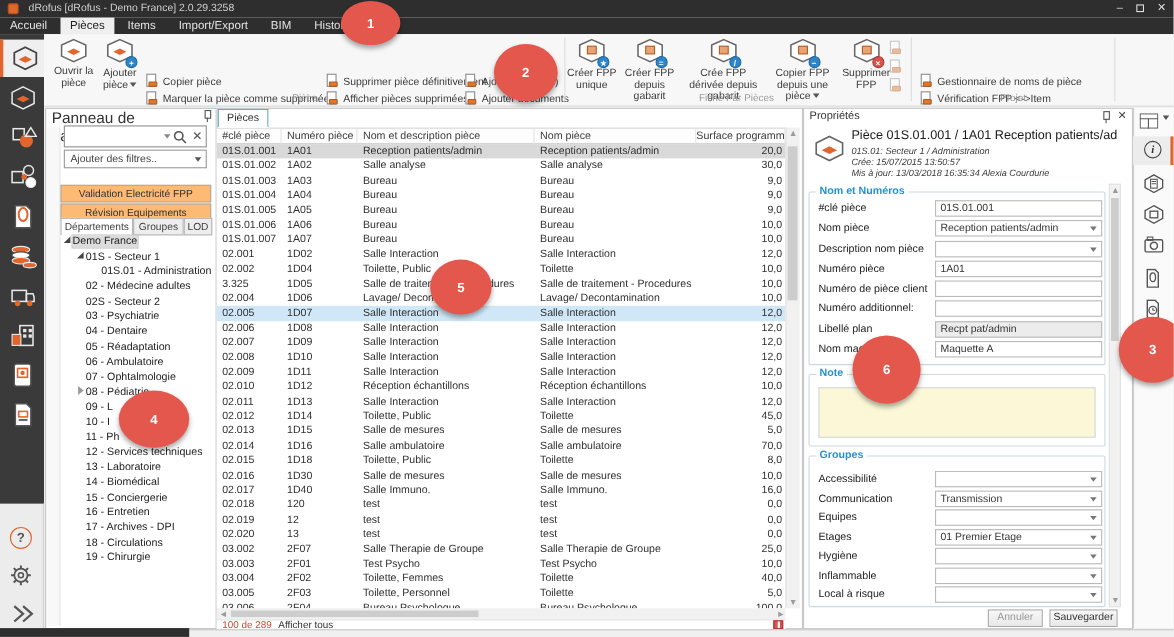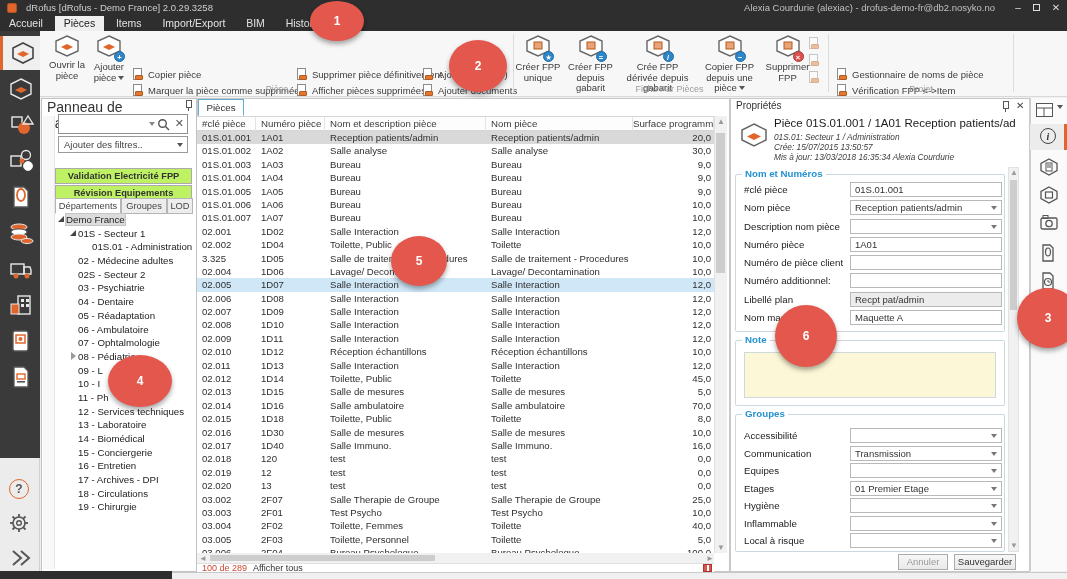--- a/index.html
+++ b/index.html
@@ -58,21 +58,21 @@
   .pin-icon { position:absolute; width:10px; height:12px; }
   .pin-icon::before { content:""; position:absolute; left:3px; top:1px; width:4px; height:6px; border:1px solid #555; background:#fff; }
   .pin-icon::after { content:""; position:absolute; left:4.5px; top:8px; width:1px; height:4px; background:#555; }
   .nav-splitter { left:43px; top:116px; width:12px; height:453px; background:#f8f8f8; border-right:1px solid #e6e6e6; }
   .searchbox { left:58px; top:114px; width:130px; height:20px; background:#fff; border:1px solid #8f8f8f; }
   .searchbox .cmb { position:absolute; right:32px; top:7px; width:0; height:0; border-left:3px solid transparent; border-right:3px solid transparent; border-top:4px solid #888; }
   .search-x { position:absolute; right:3px; top:2px; font-size:11px; color:#555; }
   .link { text-decoration:underline; color:#333; font-size:9.5px; }
   .combo-flat { left:58px; top:136px; width:130px; height:17px; border:1px solid #9a9a9a; background:#fff; line-height:15px; padding-left:5px; font-size:9.5px; color:#444; }
   .combo-flat .cmb { position:absolute; right:4px; top:6px; width:0; height:0; border-left:3px solid transparent; border-right:3px solid transparent; border-top:4px solid #555; }
-  .navbtn { left:55px; width:137px; height:16px; background:#bef264; border:1px solid #ababab; text-align:center; line-height:14px; font-size:9.3px; color:#333;font-weight:bold; }
+  .navbtn { left:55px; width:137px; height:16px; background:#fdba74; border:1px solid #ababab; text-align:center; line-height:14px; font-size:9.3px; color:#333; }
   .navtab { position:absolute; top:198px; height:16px; line-height:15px; text-align:center; font-size:9.3px; border:1px solid #b5b5b5; background:#ededed; color:#444; }
   .navtab.active { background:#fff; border-bottom:1px solid #fff; font-weight:normal; }
   .tree { left:55px; top:213px; width:138px; height:310px; overflow:hidden; }
   .tree-item { height:13.7px; line-height:13.7px; white-space:nowrap; font-size:9.7px; color:#222; cursor:default; }
   .tree-item.lvl0 { padding-left:2px; } .tree-item.lvl1 { padding-left:14px; } .tree-item.lvl2 { padding-left:28px; }
   .tree-marker { display:inline-block; width:9px; height:9px; position:relative; }
   .tree-marker.expanded::before { content:""; position:absolute; left:1px; top:2px; width:0; height:0; border-bottom:6px solid #444; border-left:6px solid transparent; }
   .tree-marker.collapsed::before { content:""; position:absolute; left:2px; top:1px; width:0; height:0; border-left:5px solid #9a9a9a; border-top:4px solid transparent; border-bottom:4px solid transparent; }
   .tree-label.selected { background:#dcdcdc; outline:1px solid #c5c5c5; }
 
@@ -134,21 +134,20 @@
   .badge { position:absolute; background:#e4574d; border-radius:50%; box-shadow:0 3px 5px rgba(0,0,0,.35); color:#fff; font-weight:bold; font-size:12px; display:flex; align-items:center; justify-content:center; z-index:50; }
 </style>
 </head>
 <body>
 
 <div class="screen">
 
   <div class="abs titlebar">
     <div class="abs app-icon"></div>
     <div class="abs win-title">dRofus [dRofus - Demo France] 2.0.29.3258</div>
-    <div class="user-session">Alexia Courdurie (alexiac) - drofus-demo-fr@db2.nosyko.no</div>
     <div class="winbtn" style="right:40px;">–</div>
     <div class="winbtn" style="right:22px;"><span class="maxbox"></span></div>
     <div class="winbtn" style="right:2px;">✕</div>
   </div>
 
   <div class="abs menubar">
     
       <div class="menu-tab">Accueil</div>
     
       <div class="menu-tab active">Pièces</div>

